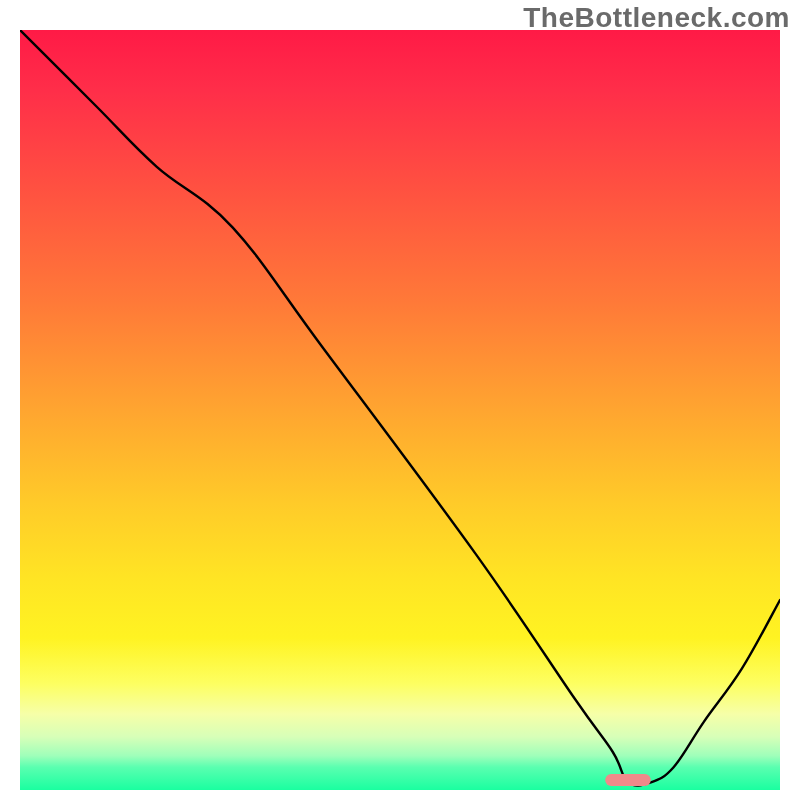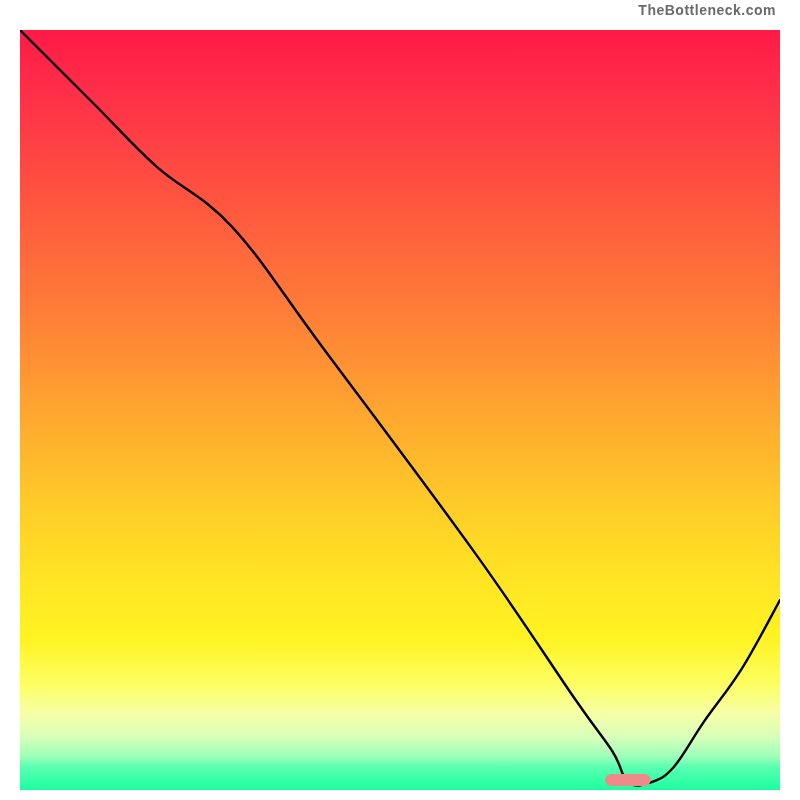--- a/index.html
+++ b/index.html
@@ -12,22 +12,22 @@
     font-family: Arial, Helvetica, sans-serif;
   }
   .stage {
     position: relative;
     width: 800px;
     height: 800px;
   }
   .watermark {
     position: absolute;
     top: 2px;
-    right: 24px;
-    font-size: 14px;
+    right: 10px;
+    font-size: 28px;
     font-weight: 600;
     letter-spacing: 0.5px;
     color: #6a6a6a;
     z-index: 3;
   }
   
   .plot {
     position: absolute;
     left: 20px;
     top: 30px;

